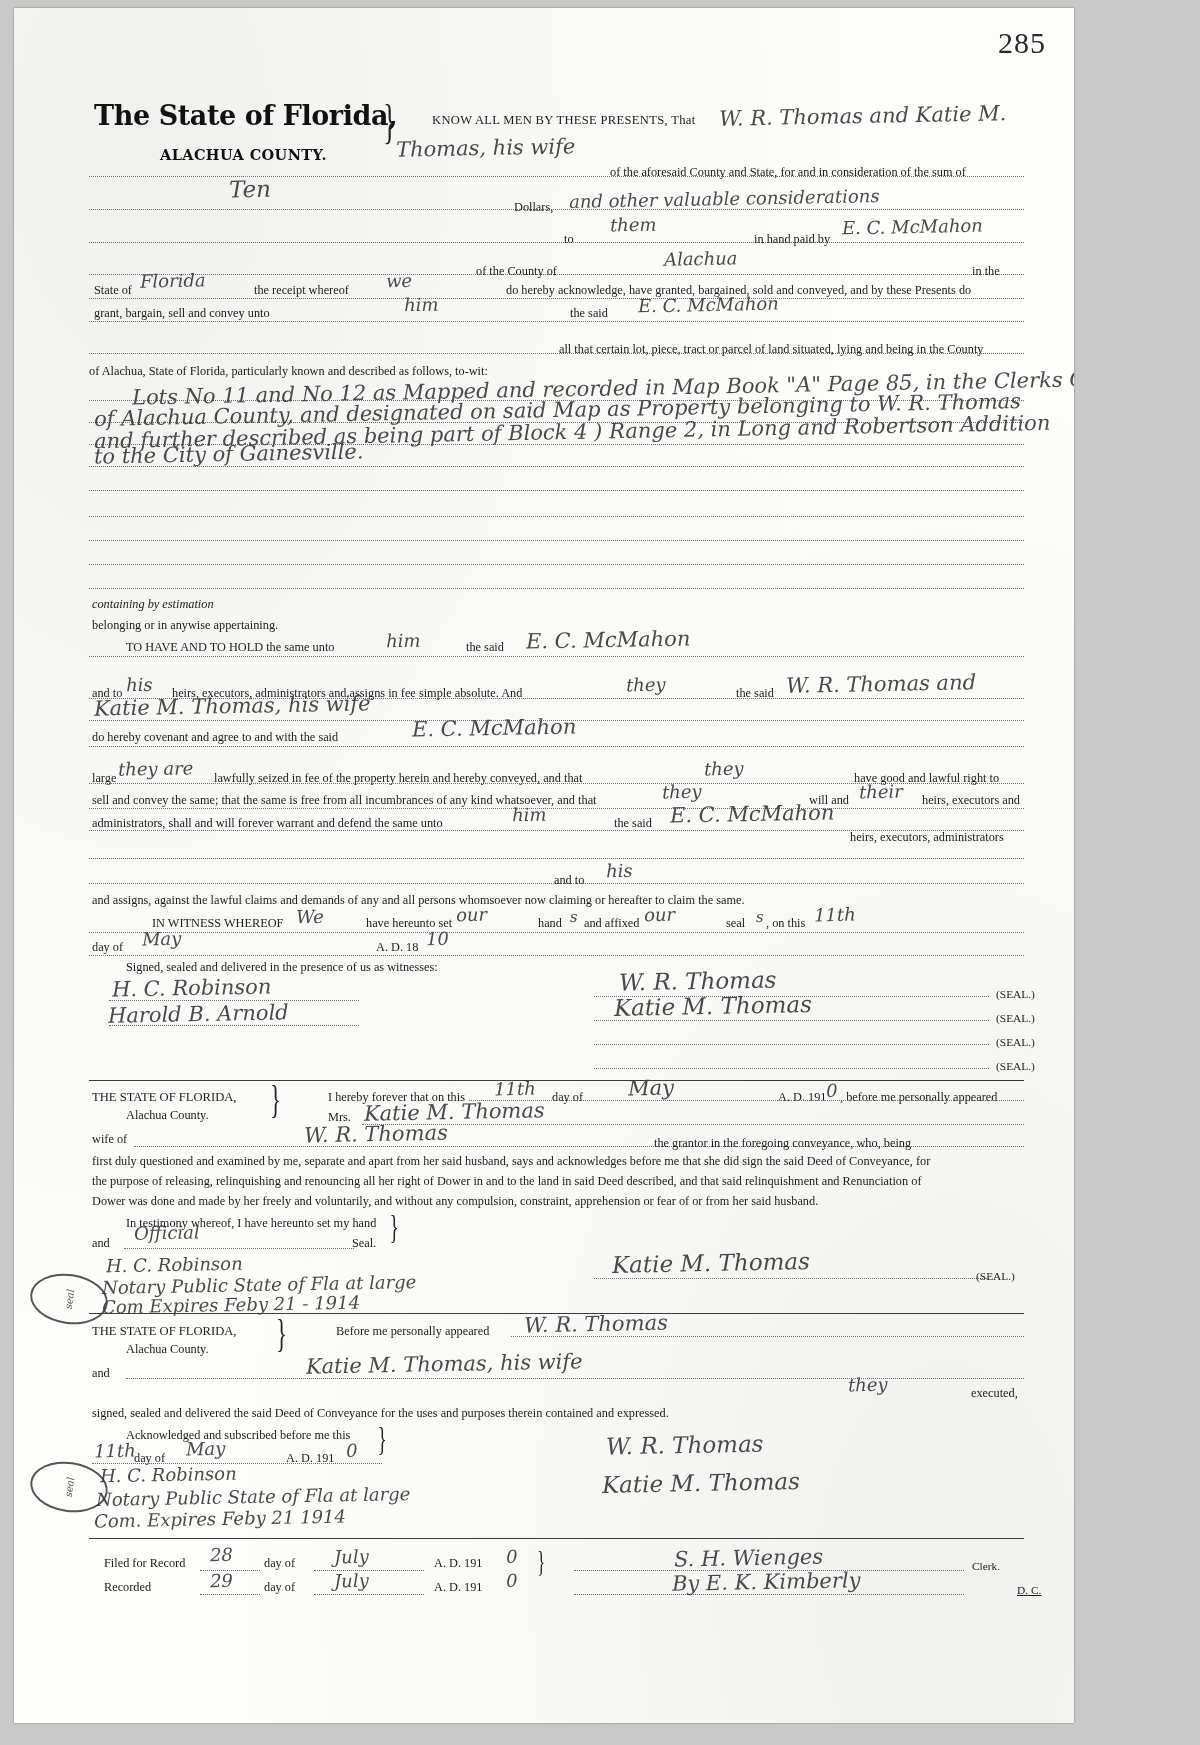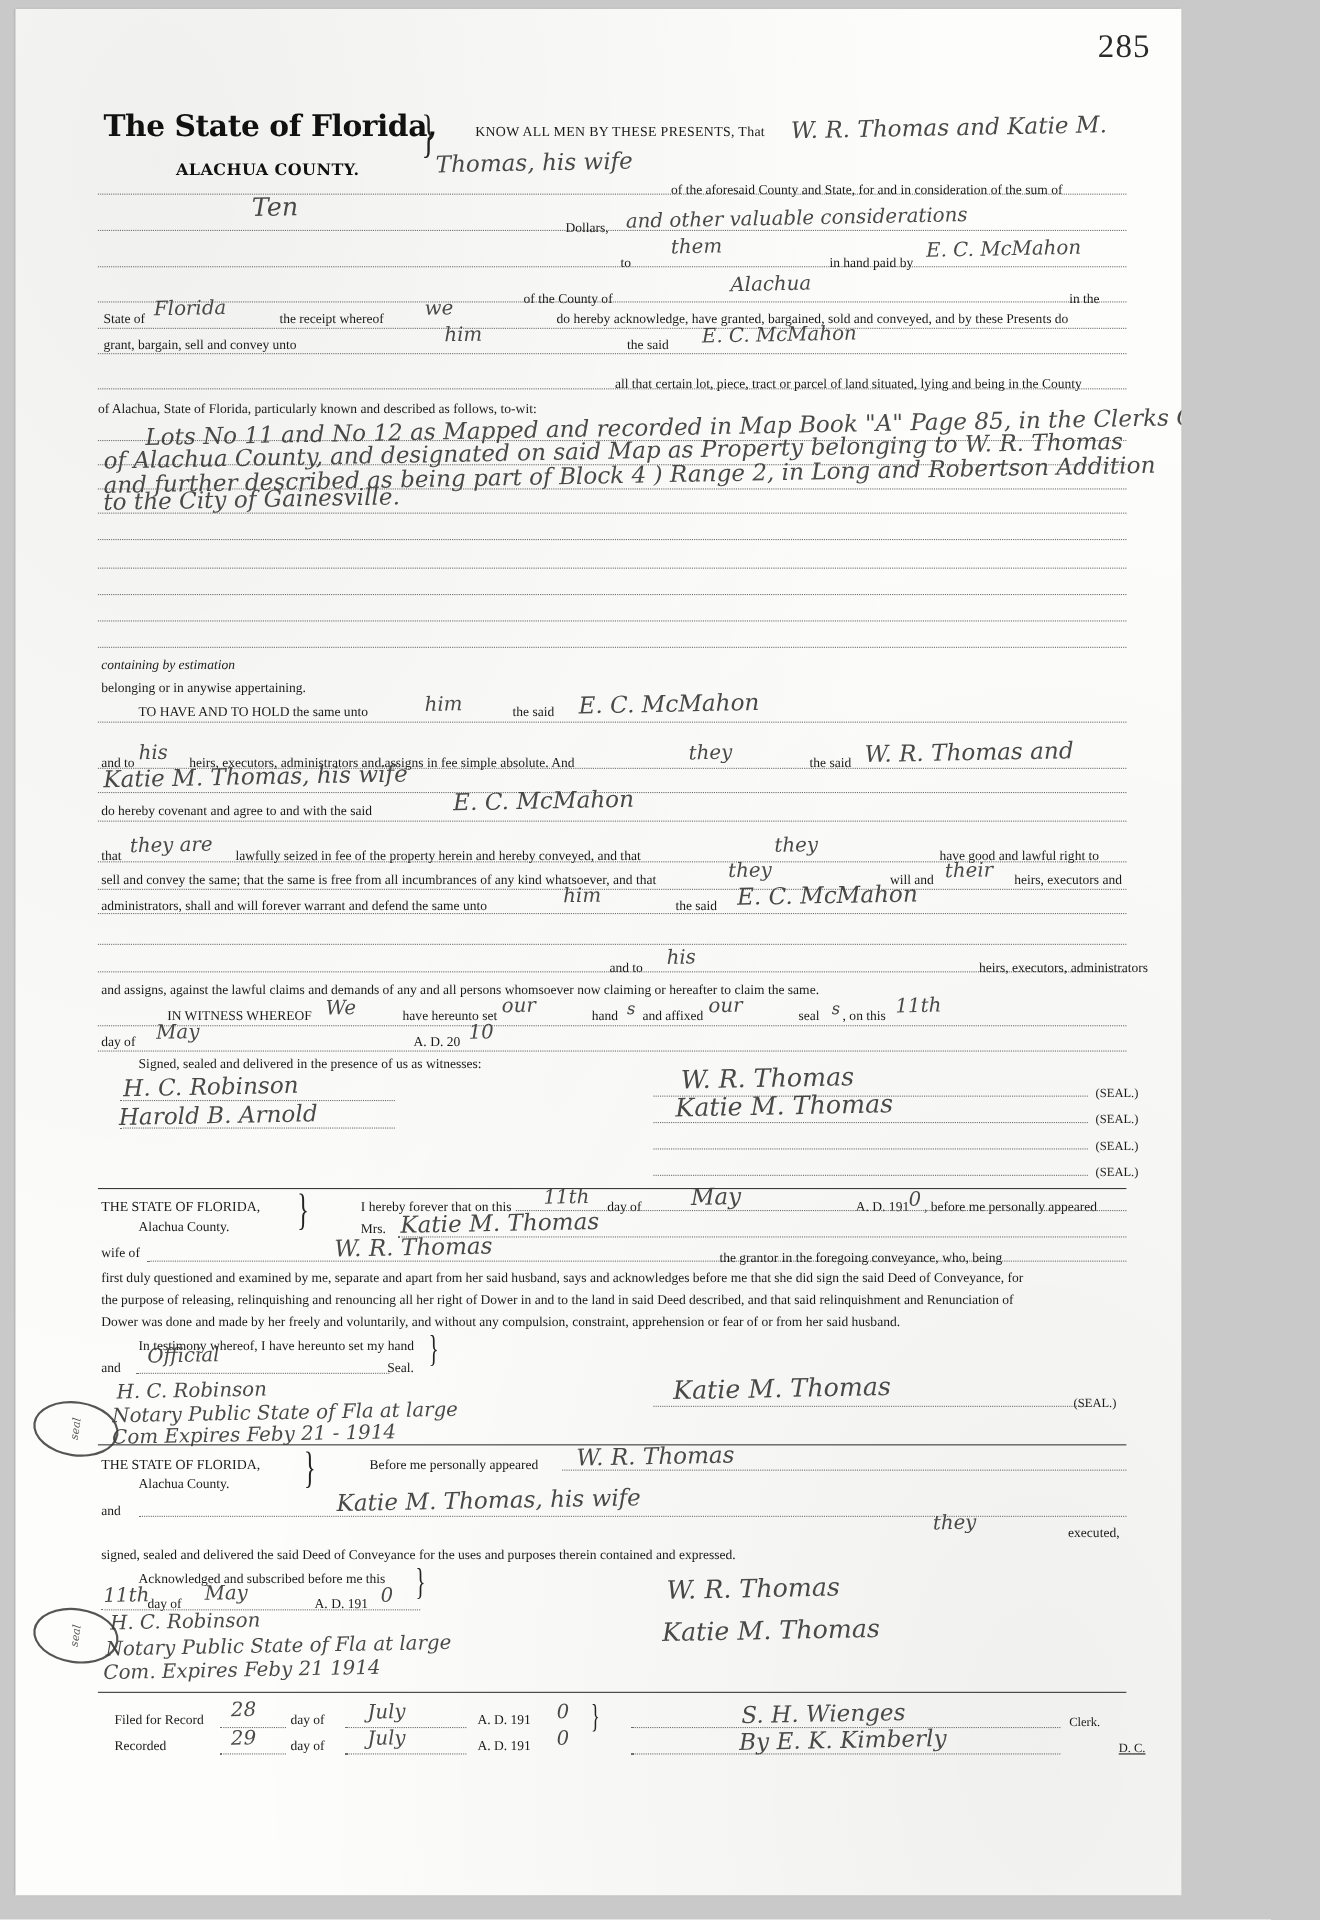--- a/index.html
+++ b/index.html
@@ -163,21 +163,21 @@
   <div class="hw l" style="left:772px;top:664px;">W. R. Thomas and</div>
 
   <div class="rule" style="left:75px;top:712px;width:935px;"></div>
   <div class="hw l" style="left:80px;top:686px;">Katie M. Thomas, his wife</div>
 
   <div class="rule" style="left:75px;top:738px;width:935px;"></div>
   <div class="p" style="left:78px;top:722px;">do hereby covenant and agree to and with the said</div>
   <div class="hw l" style="left:398px;top:708px;">E. C. McMahon</div>
 
   <div class="rule" style="left:75px;top:775px;width:935px;"></div>
-  <div class="p" style="left:78px;top:763px;">that</div>
+  <div class="p" style="left:78px;top:763px;">large</div>
   <div class="hw m" style="left:104px;top:750px;">they are</div>
   <div class="p" style="left:200px;top:763px;">lawfully seized in fee of the property herein and hereby conveyed, and that</div>
   <div class="hw m" style="left:690px;top:750px;">they</div>
   <div class="p" style="left:840px;top:763px;">have good and lawful right to</div>
 
   <div class="rule" style="left:75px;top:800px;width:935px;"></div>
   <div class="p" style="left:78px;top:785px;">sell and convey the same; that the same is free from all incumbrances of any kind whatsoever, and that</div>
   <div class="hw m" style="left:648px;top:773px;">they</div>
   <div class="p" style="left:795px;top:785px;">will and</div>
   <div class="hw m" style="left:845px;top:773px;">their</div>
@@ -186,42 +186,42 @@
   <div class="rule" style="left:75px;top:822px;width:935px;"></div>
   <div class="p" style="left:78px;top:808px;">administrators, shall and will forever warrant and defend the same unto</div>
   <div class="hw m" style="left:498px;top:796px;">him</div>
   <div class="p" style="left:600px;top:808px;">the said</div>
   <div class="hw l" style="left:656px;top:794px;">E. C. McMahon</div>
 
   <div class="rule" style="left:75px;top:850px;width:935px;"></div>
   <div class="rule" style="left:75px;top:875px;width:935px;"></div>
   <div class="p" style="left:540px;top:865px;">and to</div>
   <div class="hw m" style="left:592px;top:852px;">his</div>
-  <div class="p" style="left:836px;top:865px;margin-left:40px;">heirs, executors, administrators</div>
+  <div class="p" style="left:836px;top:822px;">heirs, executors, administrators</div>
 
   <div class="p" style="left:78px;top:885px;">and assigns, against the lawful claims and demands of any and all persons whomsoever now claiming or hereafter to claim the same.</div>
 
   <div class="rule" style="left:75px;top:924px;width:935px;"></div>
   <div class="p" style="left:112px;top:908px;margin-left:26px;">IN WITNESS WHEREOF</div>
   <div class="hw m" style="left:282px;top:898px;">We</div>
   <div class="p" style="left:352px;top:908px;">have hereunto set</div>
   <div class="hw m" style="left:442px;top:896px;">our</div>
   <div class="p" style="left:524px;top:908px;">hand</div>
   <div class="hw s" style="left:556px;top:900px;">s</div>
   <div class="p" style="left:570px;top:908px;">and affixed</div>
   <div class="hw m" style="left:630px;top:896px;">our</div>
   <div class="p" style="left:712px;top:908px;">seal</div>
   <div class="hw s" style="left:742px;top:900px;">s</div>
   <div class="p" style="left:752px;top:908px;">, on this</div>
   <div class="hw m" style="left:800px;top:896px;">11th</div>
 
   <div class="rule" style="left:75px;top:947px;width:935px;"></div>
   <div class="p" style="left:78px;top:932px;">day of</div>
   <div class="hw m" style="left:128px;top:920px;">May</div>
-  <div class="p" style="left:362px;top:932px;">A. D. 20</div>
+  <div class="p" style="left:362px;top:932px;">A. D. 18</div>
   <div class="hw m" style="left:412px;top:920px;">10</div>
 
   <div class="p" style="left:112px;top:952px;">Signed, sealed and delivered in the presence of us as witnesses:</div>
 
   <div class="rule" style="left:95px;top:992px;width:250px;"></div>
   <div class="rule" style="left:95px;top:1017px;width:250px;"></div>
   <div class="hw l" style="left:98px;top:968px;">H. C. Robinson</div>
   <div class="hw l" style="left:94px;top:994px;">Harold B. Arnold</div>
 
   <div class="rule" style="left:580px;top:988px;width:395px;"></div>

